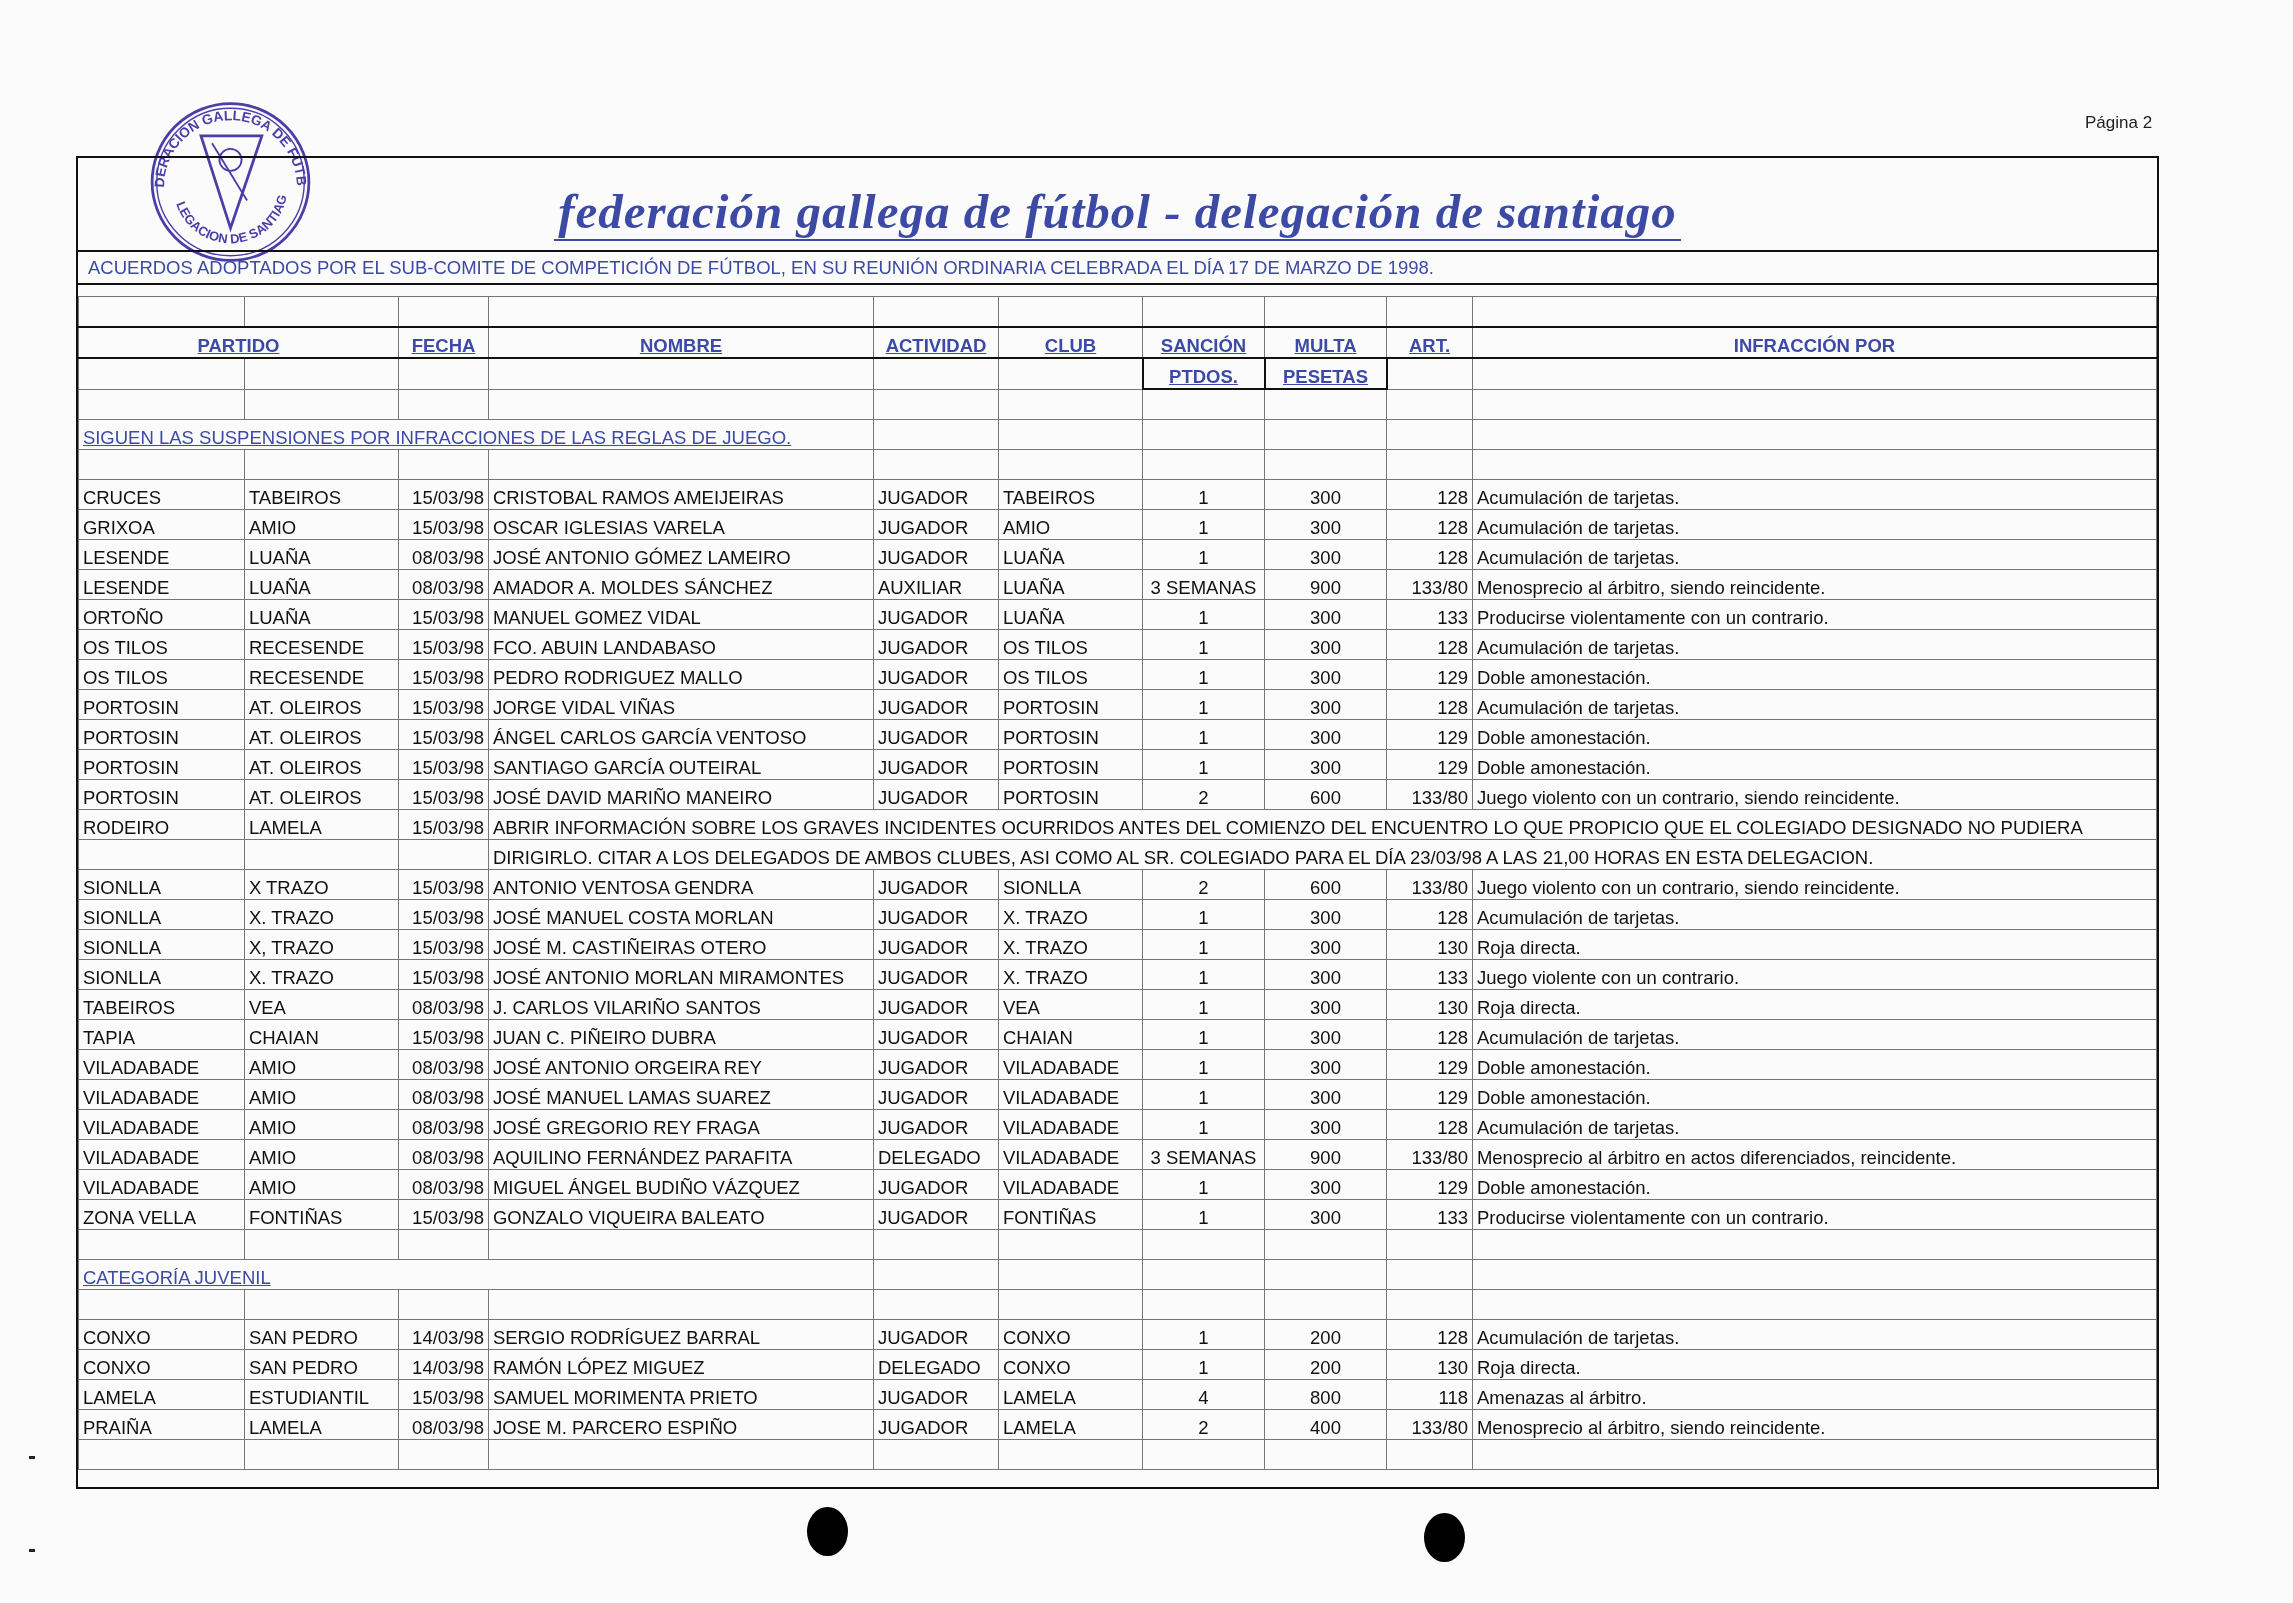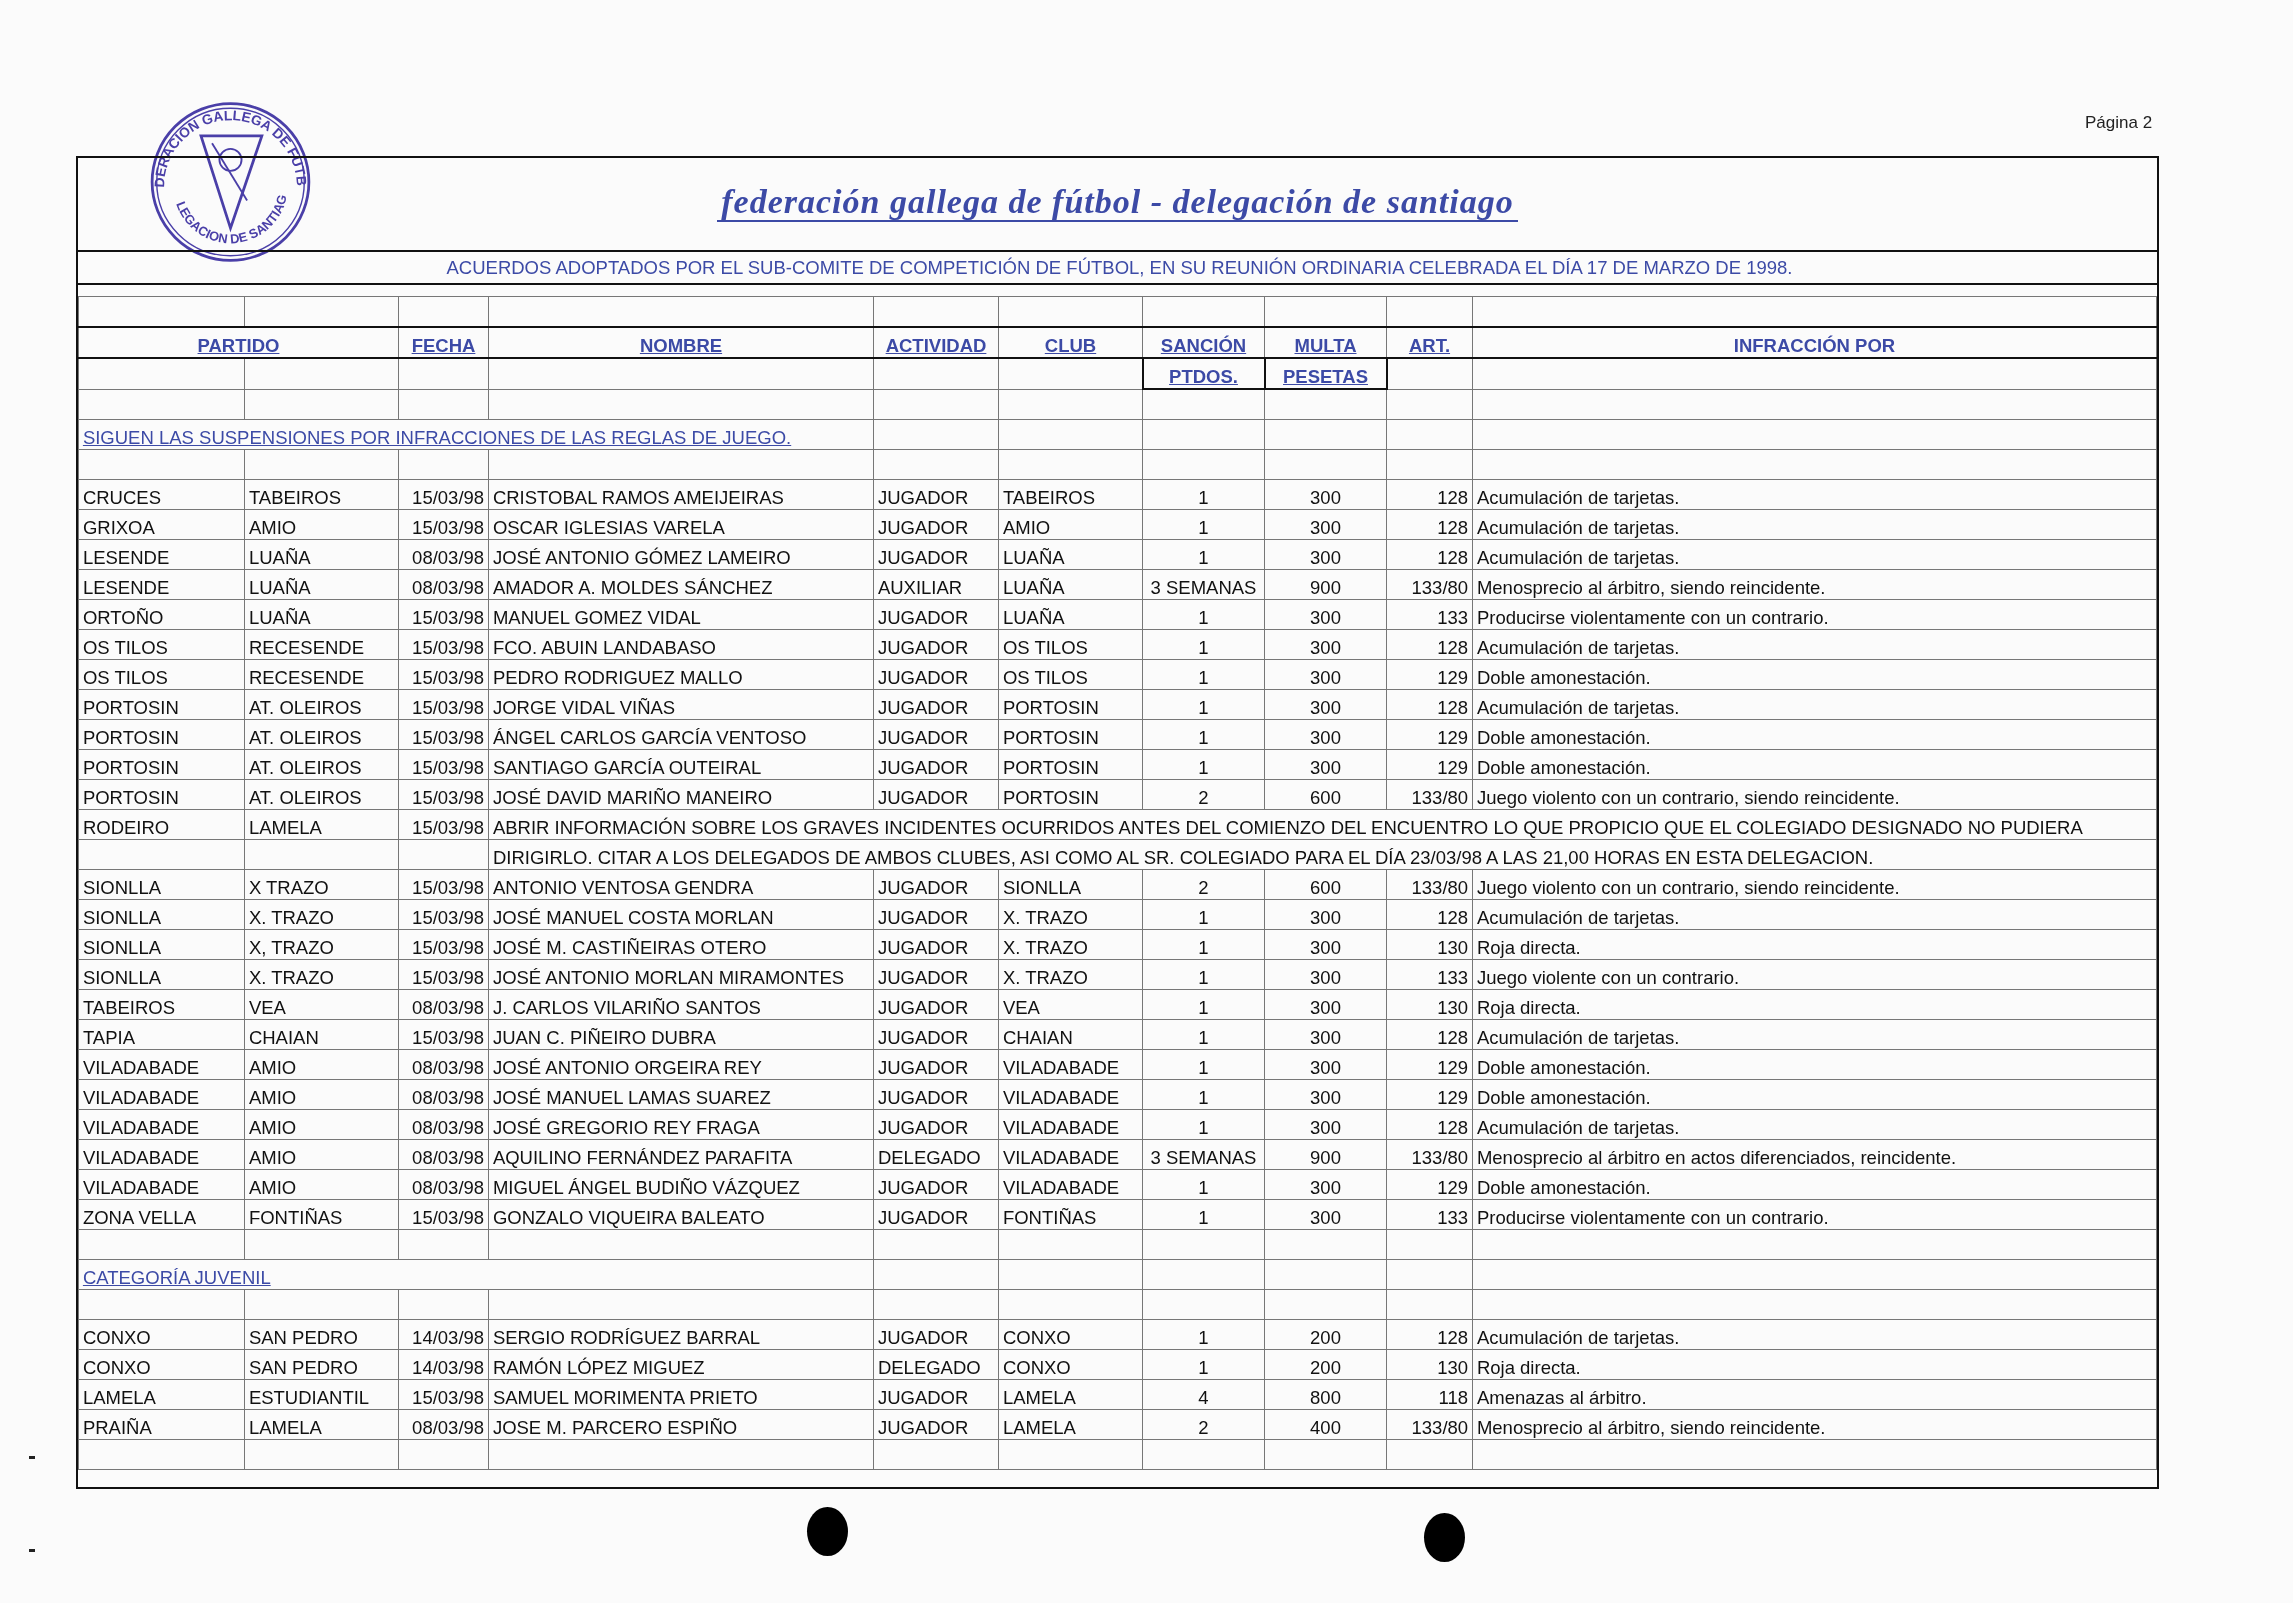--- a/index.html
+++ b/index.html
@@ -4,25 +4,25 @@
 <style>
   html, body { margin:0; padding:0; }
   body { width:2294px; height:1603px; background:#fbfbfb; position:relative; overflow:hidden;
          font-family:"Liberation Sans", sans-serif; color:#111; }
   .page-num { position:absolute; left:2085px; top:113px; font-size:17px; color:#222; }
   .seal { position:absolute; left:135px; top:99px; width:191px; height:166px; }
   .frame { position:absolute; left:76px; top:156px; width:2083px; height:1333px;
            border:2.9px solid #111; border-top-width:2px; box-sizing:border-box; }
   .title { position:absolute; left:0; right:0; top:25px; text-align:center;
            font-family:"Liberation Serif", serif; font-style:italic; font-weight:bold;
-           font-size:34px; color:#3c4aa6; letter-spacing:1px; }
+           font-size:49px; color:#3c4aa6; letter-spacing:1px; }
   .title span { border-bottom:2.9px solid #3c4aa6; padding:0 3.9px; }
   .subtitle { position:absolute; left:0; right:0; top:92px; height:31px;
               border-top:2.9px solid #111; border-bottom:2.9px solid #111;
-              font-size:18.5px; color:#3c4aa6; padding-left:4px; line-height:31px;text-align:center; }
+              font-size:18.5px; color:#3c4aa6; padding-left:10px; line-height:31px; }
   table { position:absolute; left:0; top:138px; width:100%; border-collapse:collapse; table-layout:fixed; }
   td { border:1px solid #777; height:29px; padding:0 3.9px; font-size:18.5px; white-space:nowrap;
        overflow:visible; vertical-align:bottom; }
   .hdr td { font-weight:bold; color:#3c4aa6; text-align:center; height:29px;
             border-top:2.9px solid #111; border-bottom:2.9px solid #111; }
   .hdr2 td { height:29px; }
   .hdr .u, .hdr2 .u { text-decoration:underline; }
   .hdr2 .boxed { border:2.9px solid #111; color:#3c4aa6; font-weight:bold; text-align:center;margin-top:24px; }
   .section td { color:#3c4aa6; font-weight:bold; }
   .section .lbl { text-decoration:underline; font-weight:normal; }

